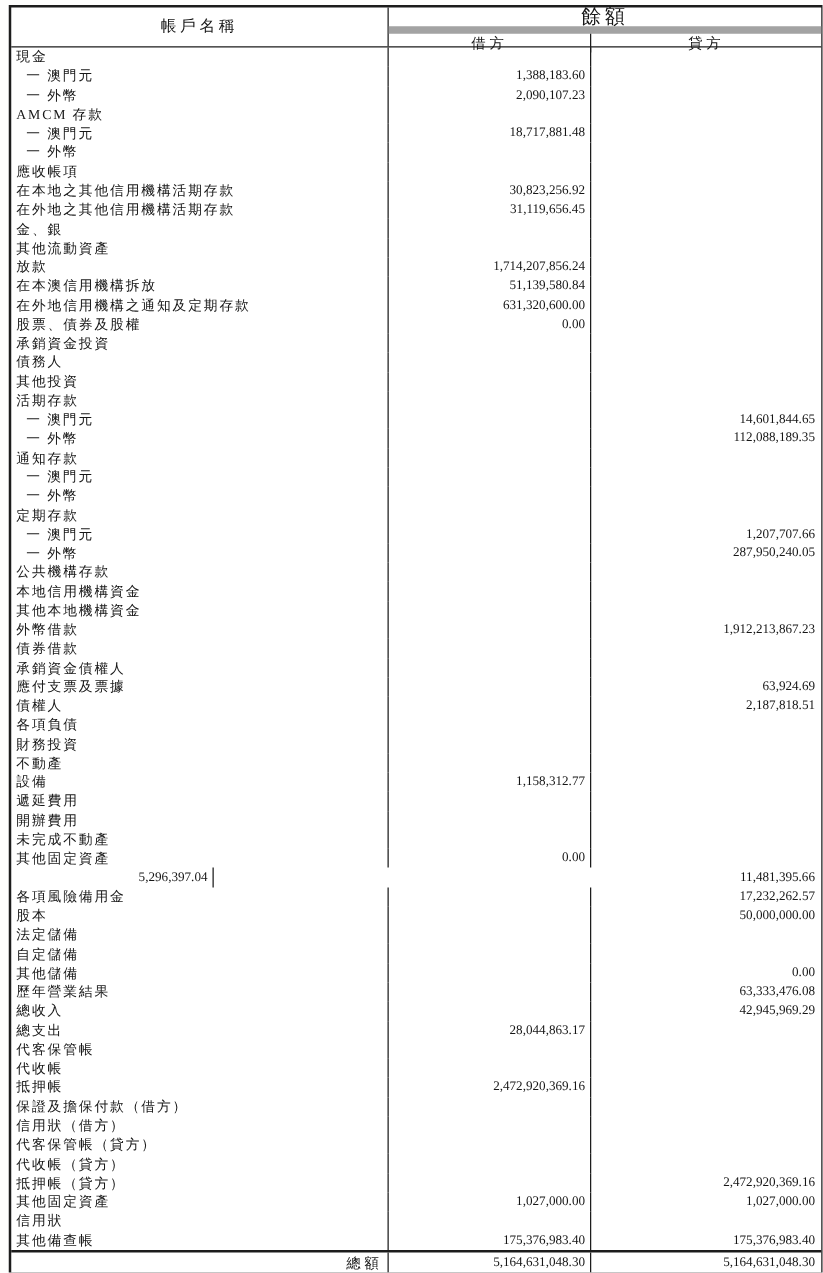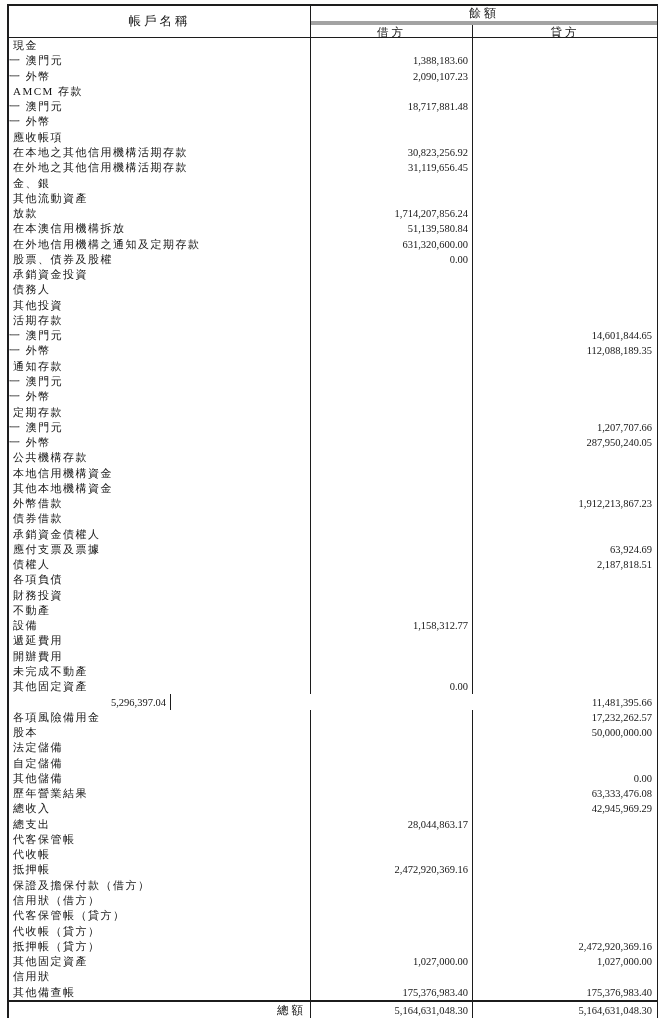--- a/index.html
+++ b/index.html
@@ -16,43 +16,43 @@
   }
   
   .hdr{height:31px;flex:0 0 31px;display:flex;border-bottom:1px solid #1c1c1c;}
   .hdr-account{
     width:302px;flex:0 0 302px;box-sizing:border-box;border-right:1px solid #1c1c1c;
     display:flex;align-items:center;justify-content:center;
     font-size:12.5px;letter-spacing:3px;
   }
   .hdr-balance{flex:1;display:flex;flex-direction:column;}
   .hdr-balance-title{
-    height:15px;flex:0 0 15px;border-bottom:4px solid #a3a3a3;
+    height:15px;flex:0 0 15px;border-bottom:6px solid #a3a3a3;
     display:flex;align-items:center;justify-content:center;
-    font-size:12px;letter-spacing:3px;
+    font-size:16px;letter-spacing:3px;
   }
   .hdr-balance-cols{flex:1;display:flex;}
   .hdr-debit{
     width:162px;flex:0 0 162px;box-sizing:border-box;border-right:1px solid #1c1c1c;
     display:flex;align-items:center;justify-content:center;
     font-size:11.5px;letter-spacing:3px;font-family:Liberation Serif, serif;
   }
   .hdr-credit{
     flex:1;display:flex;align-items:center;justify-content:center;
     font-size:11.5px;letter-spacing:3px;
   }
   
   .tbody{flex:1;display:flex;flex-direction:column;min-height:0;}
   .trow{flex:1;display:flex;align-items:stretch;min-height:0;}
   .c-account{
     width:302px;flex:0 0 302px;box-sizing:border-box;border-right:1px solid #1c1c1c;
     display:flex;align-items:center;padding-left:4px;
     font-size:11px;letter-spacing:1.5px;white-space:nowrap;overflow:hidden;
   }
-  .c-account.ind{padding-left:0;}
+  .c-account.ind{padding-left:12px;}
   .c-debit{
     width:162px;flex:0 0 162px;box-sizing:border-box;border-right:1px solid #1c1c1c;
     display:flex;align-items:center;justify-content:flex-end;padding-right:4px;
     font-size:10.5px;white-space:nowrap;
   }
   .c-credit{
     flex:1;display:flex;align-items:center;justify-content:flex-end;padding-right:5px;
     font-size:10.5px;white-space:nowrap;
   }
   

